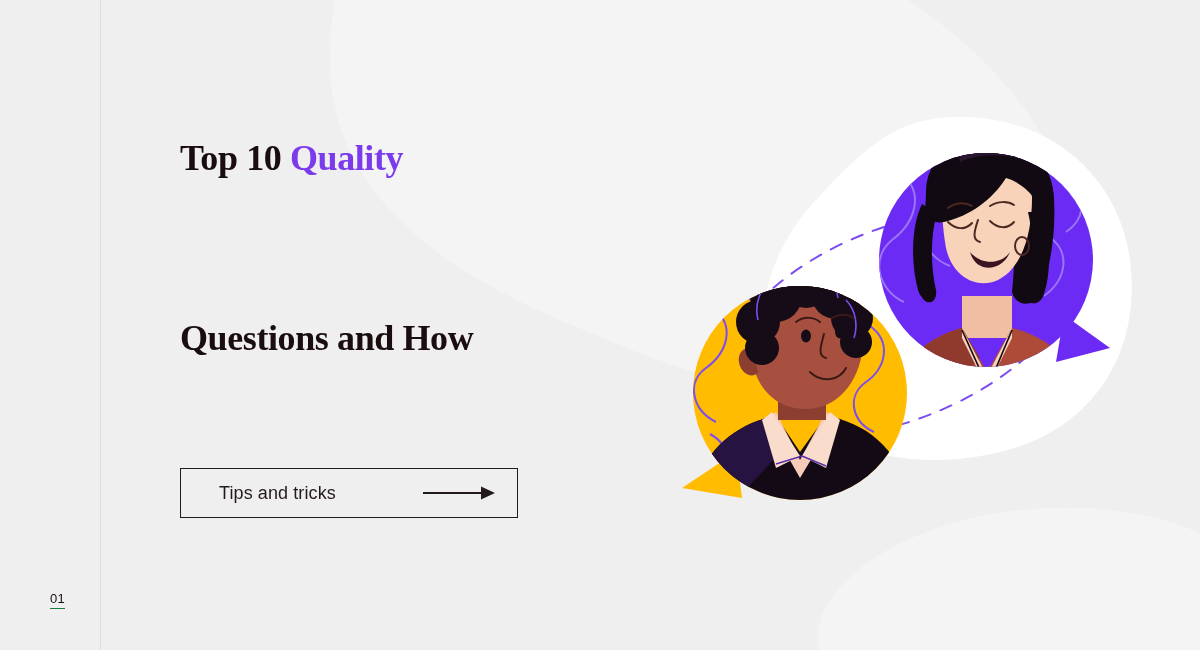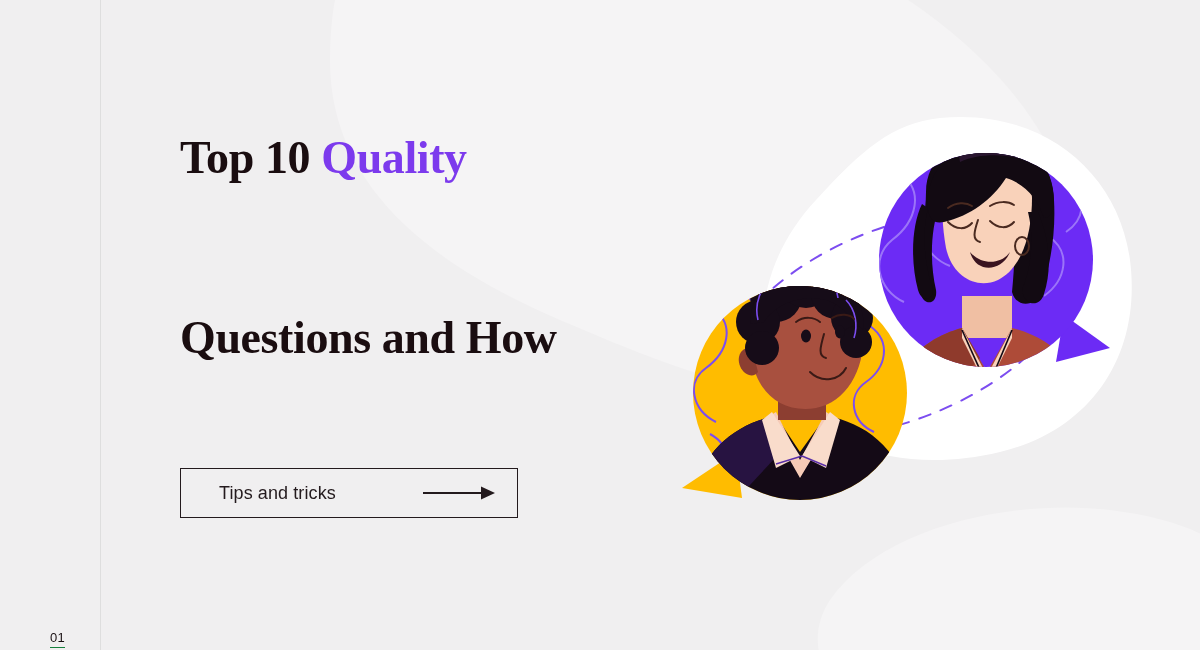--- a/index.html
+++ b/index.html
@@ -15,29 +15,29 @@
   .bg-layer svg { position:absolute; top:0; left:0; }
 
   
   .v-rule {
     position:absolute; left:100px; top:0; width:1px; height:650px;
     background:#DEDEDE;
   }
   .page-num {
     position:absolute; left:50px; top:592px;
     font-size:13px; color:#1A1114; letter-spacing:.3px;
-    border-bottom:1px solid #15803d; padding-bottom:2px; line-height:1.1;margin-top:39px;
+    border-bottom:1px solid #15803d; padding-bottom:2px; line-height:1.1;
   }
 
   
   .content { position:absolute; left:180px; top:128px; width:520px; }
   .headline {
     font-family:"Liberation Serif", serif;
     font-weight:700;
-    font-size:46px;
+    font-size:36px;
     line-height:60px;
     color:#1A0D10;
     letter-spacing:-0.4px;
   }
   .headline .accent { color:#7C3AED; }
 
   
   .cta {
     position:absolute; left:180px; top:468px;
     width:338px; height:50px;

